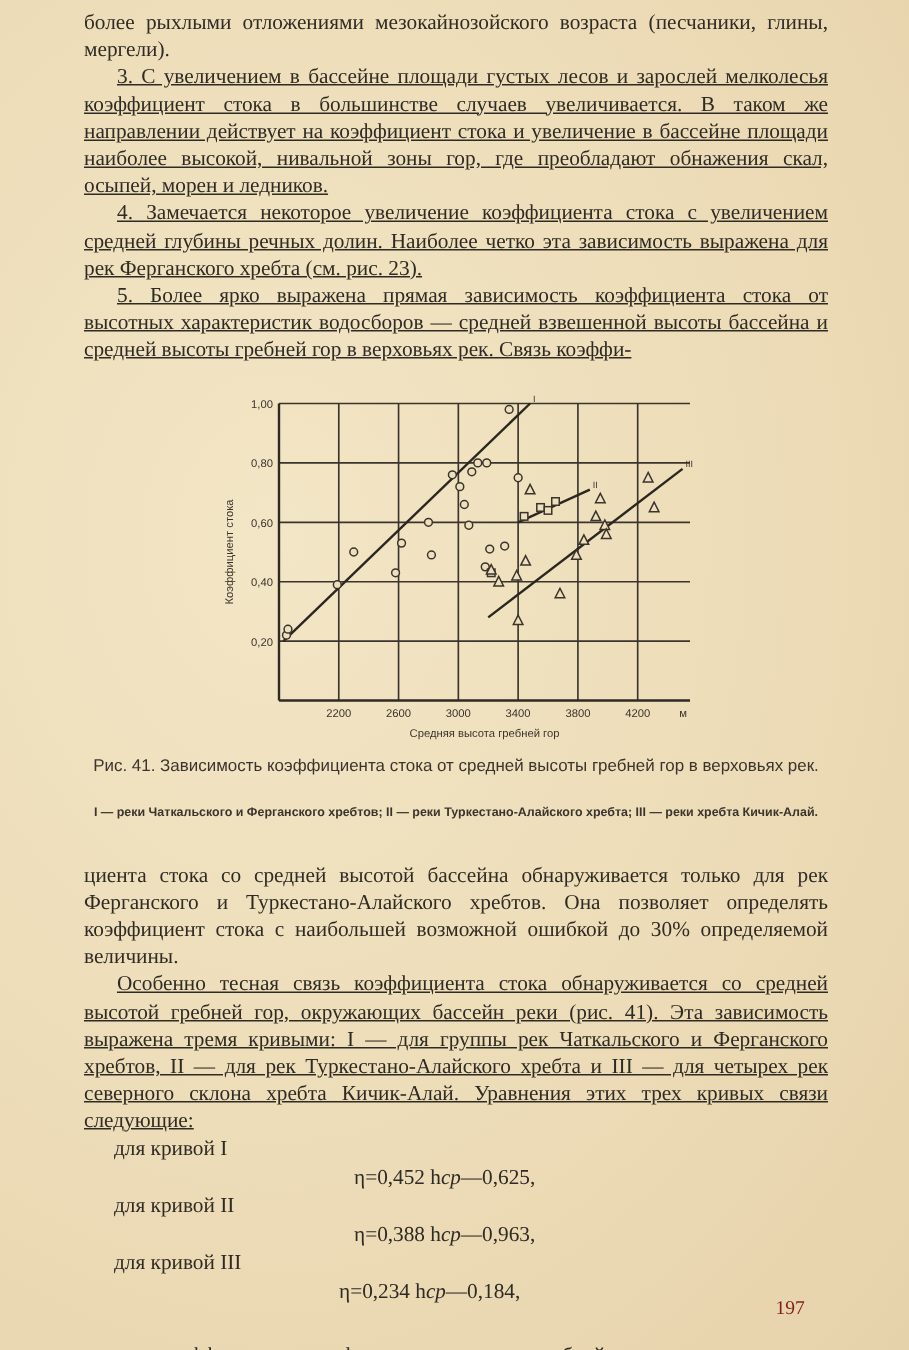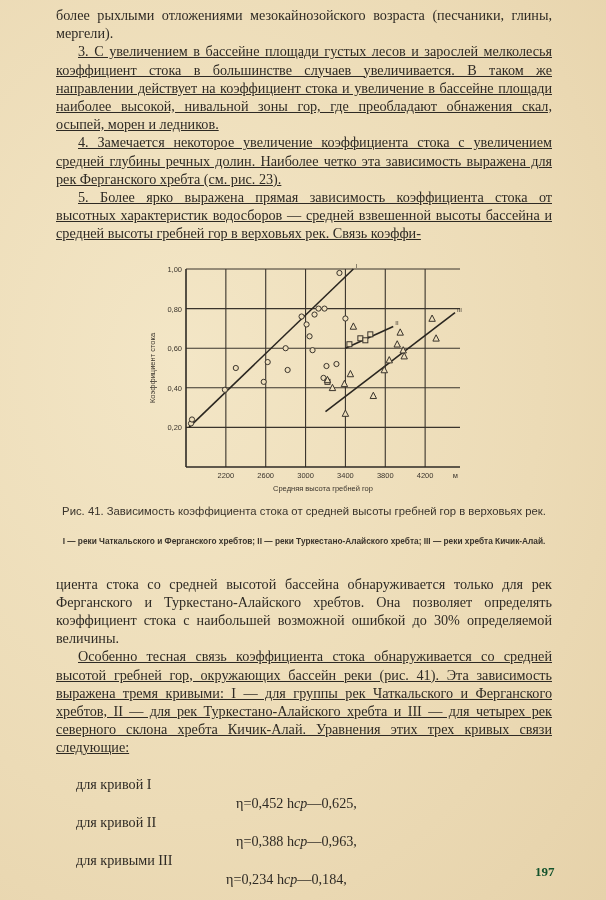--- a/index.html
+++ b/index.html
@@ -16,21 +16,21 @@
     .indent { text-indent: 22px; text-decoration: underline; }
     .figure { position: relative; width: 496px; height: 318px; margin-top: 14px; }
     .chart-svg { position: absolute; left: 90px; top: 0; }
     .caption { position: absolute; left: 0; width: 496px; text-align: center; }
     .cap-title { top: 247px; font-family: "Liberation Sans", "DejaVu Sans", sans-serif; font-size: 11.3px; line-height: 14px; font-weight: normal; color: #3a342c; }
     .cap-legend { top: 279px; font-family: "Liberation Sans", "DejaVu Sans", sans-serif; font-size: 8.3px; line-height: 10.5px; font-weight: bold; color: #3a342c; }
     .eq-row { font-size: 14.2px; height: 19px; line-height: 19px; position: relative; }
     .eq-label { position: absolute; left: 20px; }
     .eq-formula { position: absolute; }
     .sub { font-size: 14px; font-style: italic; }
-    .page-number { position: absolute; left: 535px; top: 864px; font-size: 13px; font-weight: bold; color: #14532d; }
+    .page-number { position: absolute; left: 517px; top: 864px; font-size: 13px; font-weight: normal; color: #7f1d1d; }
   </style>
 </head>
 <body>
 
 <div class="page">
   <p class="p">более рыхлыми отложениями мезокайнозойского возраста (песчаники, глины, мергели).</p>
   <p class="p indent">3. С увеличением в бассейне площади густых лесов и зарослей мелколесья коэффициент стока в большинстве случаев увеличивается. В таком же направлении действует на коэффициент стока и увеличение в бассейне площади наиболее высокой, нивальной зоны гор, где преобладают обнажения скал, осыпей, морен и ледников.</p>
   <p class="p indent">4. Замечается некоторое увеличение коэффициента стока с увеличением средней глубины речных долин. Наиболее четко эта зависимость выражена для рек Ферганского хребта (см. рис. 23).</p>
   <p class="p indent">5. Более ярко выражена прямая зависимость коэффициента стока от высотных характеристик водосборов — средней взвешенной высоты бассейна и средней высоты гребней гор в верховьях рек. Связь коэффи-</p>
 
@@ -122,35 +122,35 @@
           <text x="311.0181818181818" y="54.56" font-size="6">III</text>
         </g>
     </svg>
     <div class="caption cap-title">Рис. 41. Зависимость коэффициента стока от средней высоты гребней гор в верховьях рек.</div>
     <div class="caption cap-legend">I — реки Чаткальского и Ферганского хребтов; II — реки Туркестано-Алайского хребта; III — реки хребта Кичик-Алай.</div>
   </div>
 
   <p class="p">циента стока со средней высотой бассейна обнаруживается только для рек Ферганского и Туркестано-Алайского хребтов. Она позволяет определять коэффициент стока с наибольшей возможной ошибкой до 30% определяемой величины.</p>
   <p class="p indent">Особенно тесная связь коэффициента стока обнаруживается со средней высотой гребней гор, окружающих бассейн реки (рис. 41). Эта зависимость выражена тремя кривыми: I — для группы рек Чаткальского и Ферганского хребтов, II — для рек Туркестано-Алайского хребта и III — для четырех рек северного склона хребта Кичик-Алай. Уравнения этих трех кривых связи следующие:</p>
 
-  <div style="margin-top:18px;">
+  <div style="margin-top:0;">
     <div class="eq-row">
         <span class="eq-label">для кривой I</span>
       </div>
     <div class="eq-row">
         <span class="eq-formula" style="left:180px;"><span>η=0,452 h</span><span class="sub">ср</span><span>—0,625,</span></span>
       </div>
     <div class="eq-row">
         <span class="eq-label">для кривой II</span>
       </div>
     <div class="eq-row">
         <span class="eq-formula" style="left:180px;"><span>η=0,388 h</span><span class="sub">ср</span><span>—0,963,</span></span>
       </div>
     <div class="eq-row">
-        <span class="eq-label">для кривыми III</span>
+        <span class="eq-label">для кривой III</span>
       </div>
     <div class="eq-row">
         <span class="eq-formula" style="left:170px;"><span>η=0,234 h</span><span class="sub">ср</span><span>—0,184,</span></span>
       </div>
   </div>
 
   <p class="p" style="margin-top:24px;">где η — коэффициент стока, h — средняя высота гребней гор в верховьях рек.</p>
 
 </div>
 

